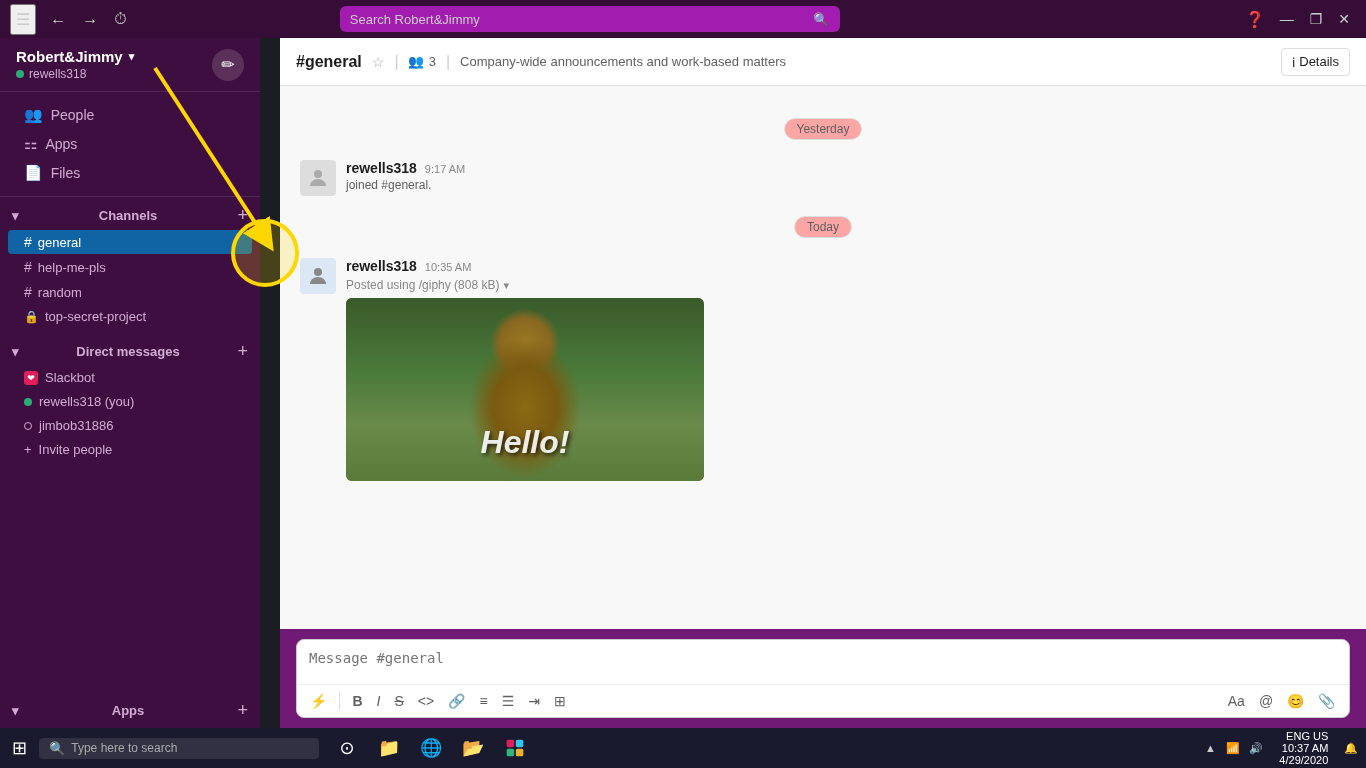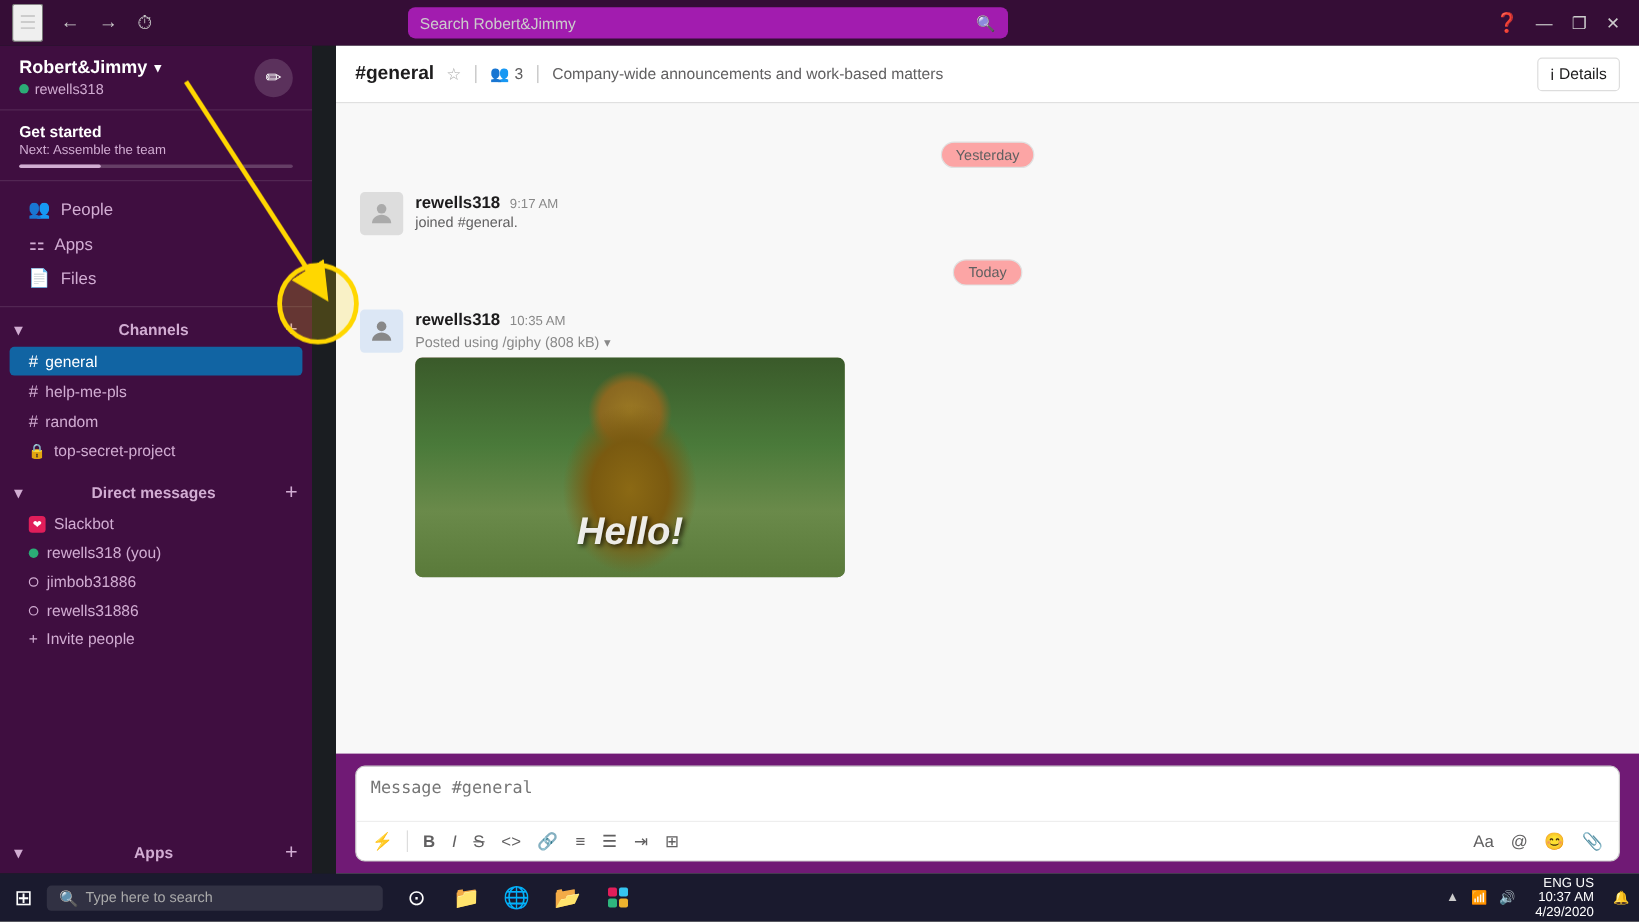--- a/index.html
+++ b/index.html
@@ -377,27 +377,20 @@
           <span class="workspace-dropdown">▾</span>
         </div>
         <div class="user-status">
           <span class="status-dot"></span>
           <span>rewells318</span>
         </div>
       </div>
       <button class="compose-btn">✏</button>
     </div>
 
-    <div class="get-started">
-      <div class="get-started-title">Get started</div>
-      <div class="get-started-sub">Next: Assemble the team</div>
-      <div class="get-started-progress">
-        <div class="get-started-progress-bar"></div>
-      </div>
-    </div>
 
     <div class="sidebar-nav">
       <div class="sidebar-nav-item">
         <span class="icon">👥</span>
         <span>People</span>
       </div>
       <div class="sidebar-nav-item">
         <span class="icon">⚏</span>
         <span>Apps</span>
       </div>
@@ -441,24 +434,20 @@
         <div class="dm-avatar">❤</div>
         <span>Slackbot</span>
       </div>
       <div class="dm-item">
         <div class="dm-dot online"></div>
         <span>rewells318 (you)</span>
       </div>
       <div class="dm-item">
         <div class="dm-dot offline"></div>
         <span>jimbob31886</span>
-      </div>
-      <div class="dm-item">
-        <div class="dm-dot offline"></div>
-        <span>rewells31886</span>
       </div>
       <div class="invite-people">
         <span>+</span>
         <span>Invite people</span>
       </div>
     </div>
 
     <div class="sidebar-section apps-section">
       <div class="sidebar-section-header">
         <span>▾ </span>

